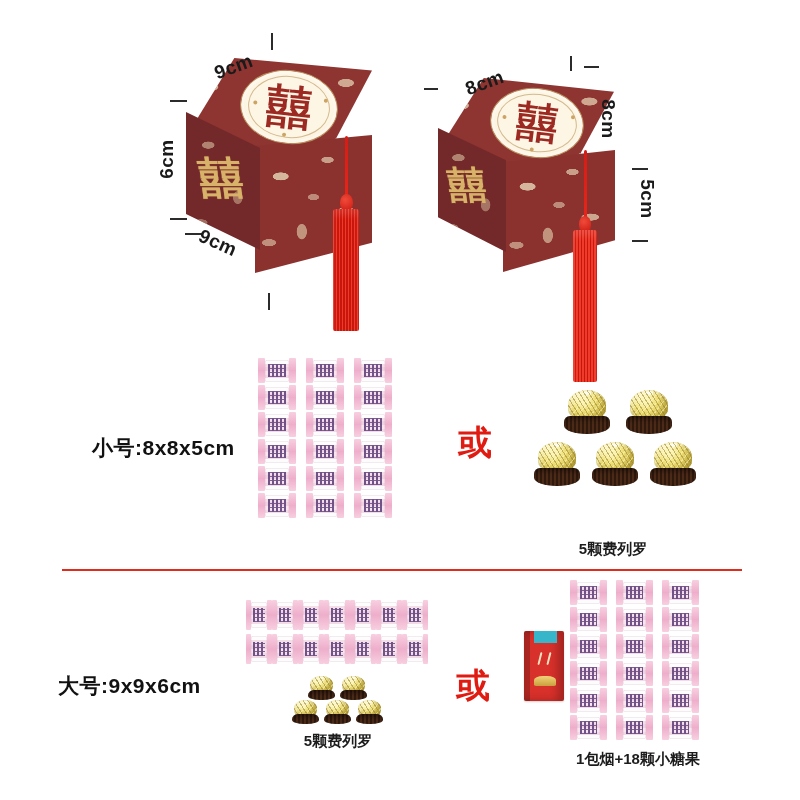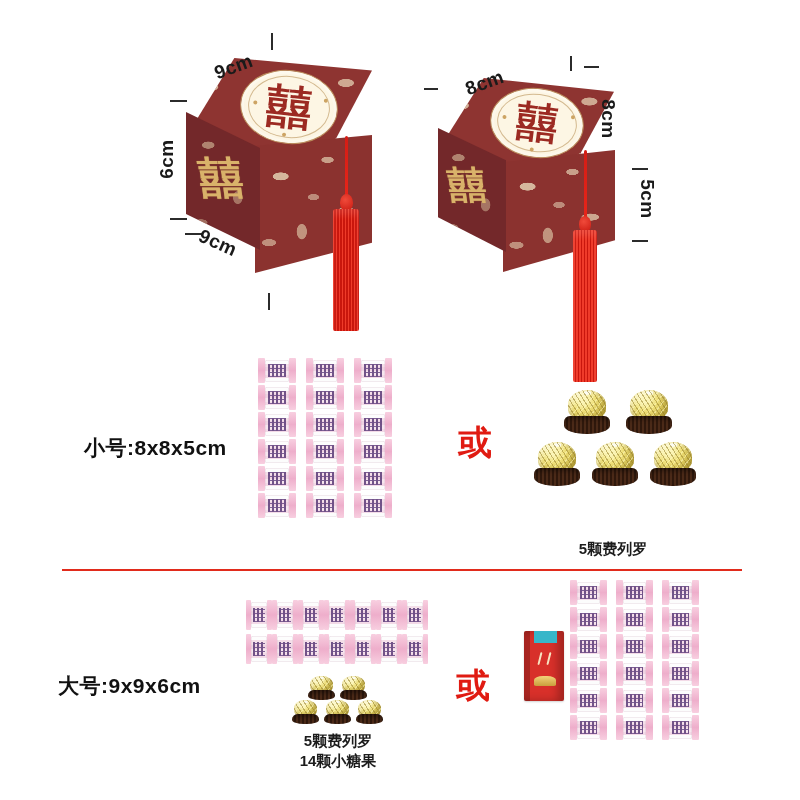--- a/index.html
+++ b/index.html
@@ -272,21 +272,21 @@
   <div class="dim" style="left:465px;top:72px;transform:rotate(-20deg);">8cm</div>
 
   <div class="tick" style="left:570px;top:56px;width:2px;height:15px;"></div>
   <div class="tick" style="left:584px;top:66px;width:15px;height:2px;"></div>
   <div class="dim" style="left:588px;top:108px;transform:rotate(90deg);transform-origin:center;">8cm</div>
 
   <div class="tick" style="left:632px;top:168px;width:16px;height:2px;"></div>
   <div class="tick" style="left:632px;top:240px;width:16px;height:2px;"></div>
   <div class="dim" style="left:627px;top:188px;transform:rotate(90deg);transform-origin:center;">5cm</div>
 
-  <div class="size-label" style="left:84px;top:434px;text-align:center;">小号:8x8x5cm</div>
+  <div class="size-label" style="left:92px;top:434px;text-align:center;">小号:8x8x5cm</div>
 
   <div class="abs" style="left:258px;top:358px;width:130px;height:162px;">
     <div class="candy" style="left:0px;top:0px;width:38px;height:25px;">
         <div class="tail l"></div>
         <div class="body"></div>
         <div class="tail r"></div>
       </div>
     <div class="candy" style="left:48px;top:0px;width:38px;height:25px;">
         <div class="tail l"></div>
         <div class="body"></div>
@@ -521,21 +521,20 @@
       </div>
     <div class="ferrero" style="left:66px;top:24px;width:27px;height:24px;">
         <div class="dome">
           <div class="label"></div>
         </div>
         <div class="cup"></div>
       </div>
   </div>
 
   <div class="caption" style="left:268px;top:730px;width:140px;">5颗费列罗</div>
-  <div class="caption" style="left:268px;top:750px;width:140px;">14颗小糖果</div>
 
   <div class="or-mark" style="left:456px;top:668px;">或</div>
 
   <div class="cigpack" style="left:524px;top:631px;width:40px;height:70px;">
     <div class="pack">
       <div class="spine"></div>
       <div class="top"></div>
       <div class="mark" style="left:38%;"></div>
       <div class="mark" style="left:60%;"></div>
       <div class="emblem"></div>
@@ -633,14 +632,15 @@
         <div class="body"></div>
         <div class="tail r"></div>
       </div>
     <div class="candy" style="left:92px;top:135px;width:37px;height:25px;">
         <div class="tail l"></div>
         <div class="body"></div>
         <div class="tail r"></div>
       </div>
   </div>
 
+  <div class="caption" style="left:548px;top:748px;width:180px;">1包烟+18颗小糖果</div>
 
 </div>
 
 </body></html>

